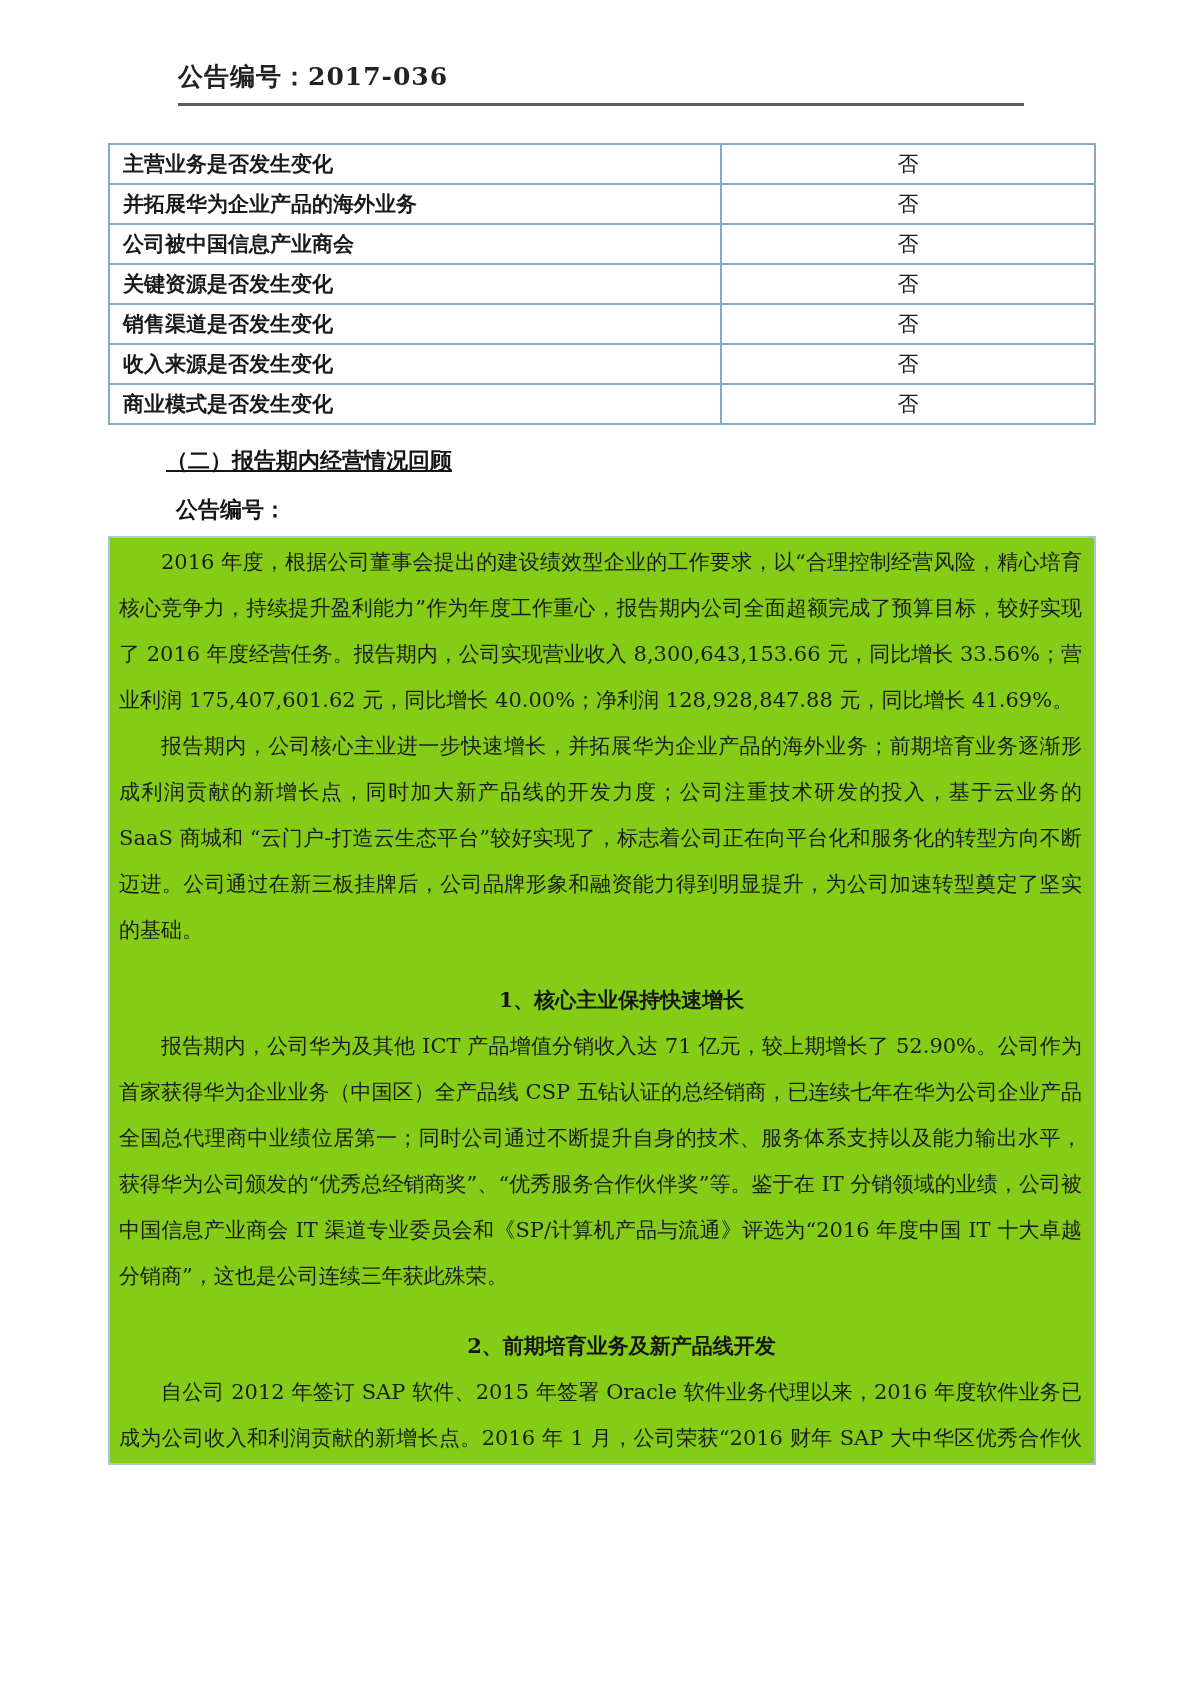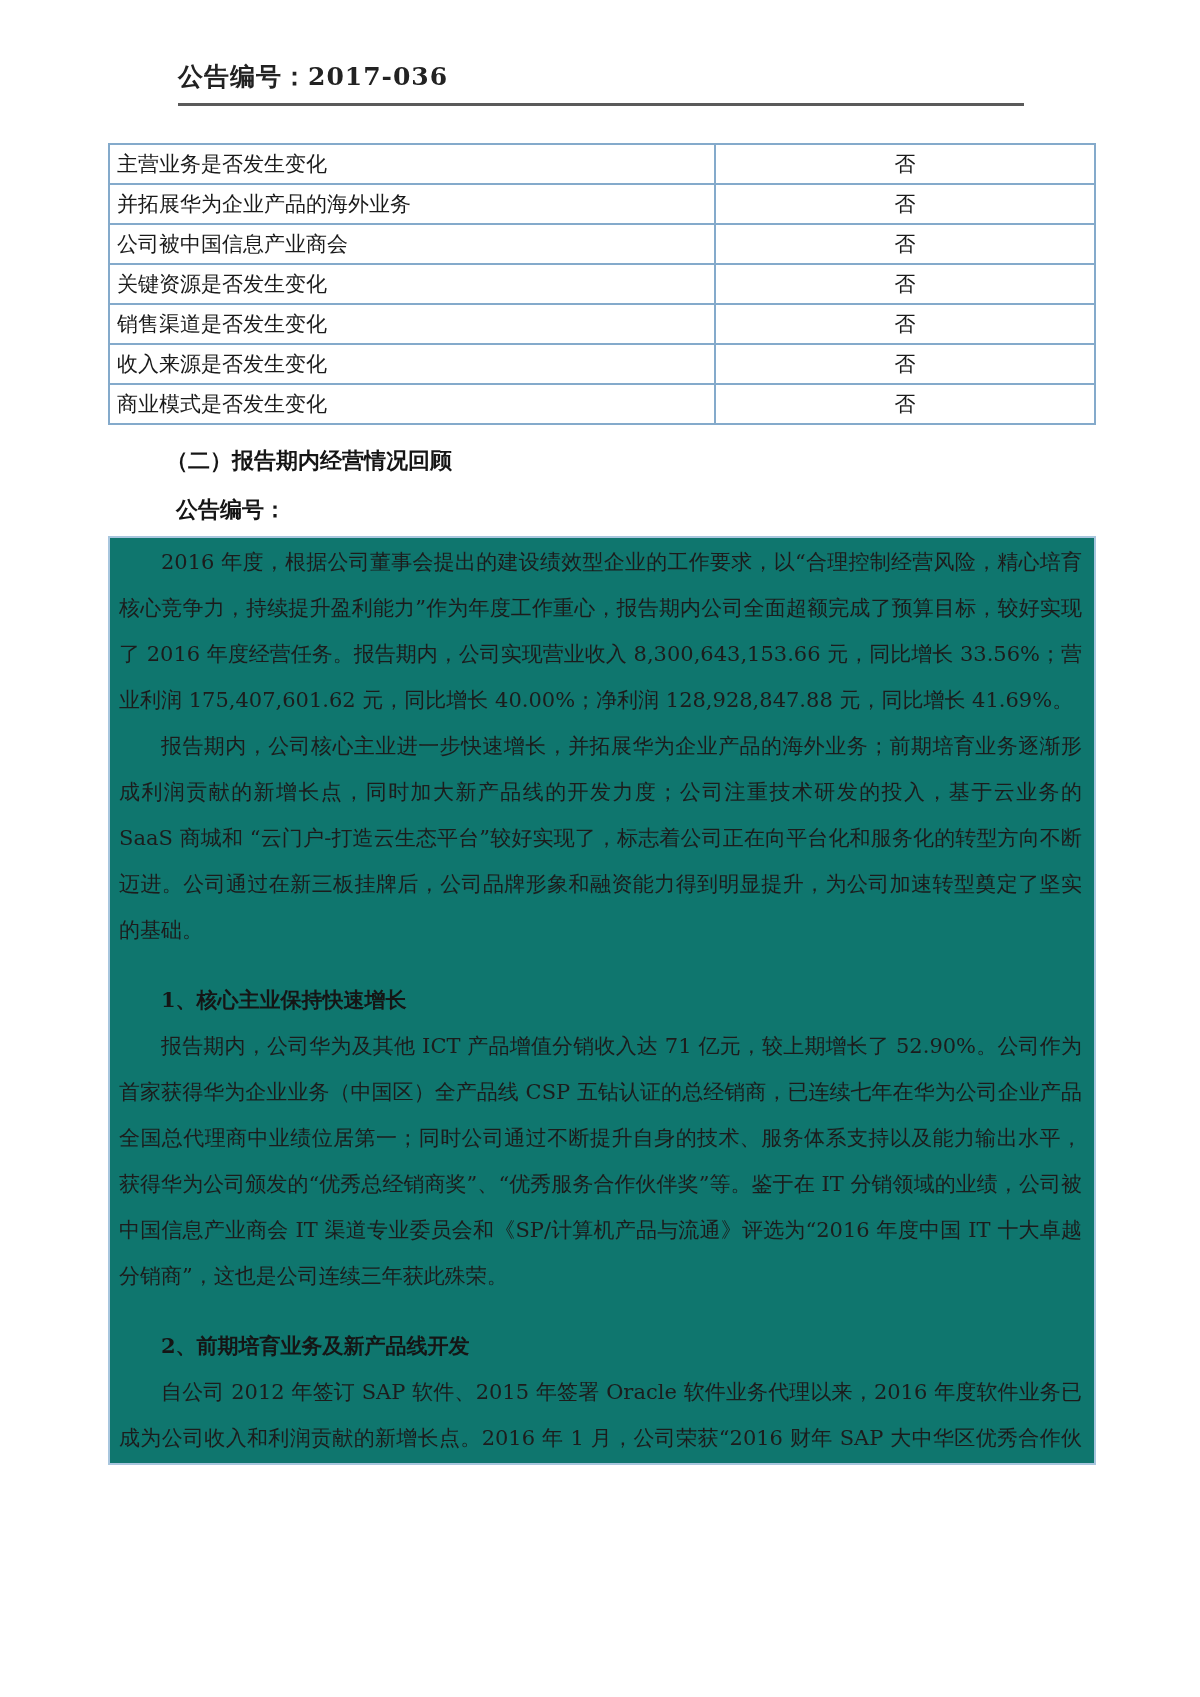--- a/index.html
+++ b/index.html
@@ -43,68 +43,71 @@
   }
   table.change-table td {
     border: 2px solid #84aacb;
     height: 36px;
     font-size: 21px;
     color: #1a1a1a;
     background: #ffffff;
   }
   td.cell-label {
     width: 596px;
-    padding-left: 7px;
+    padding-left: 13px;
+    font-weight: bold;
   }
   td.cell-value {
     text-align: center;
   }
   .section-heading {
     position: absolute;
     left: 166px;
     top: 446px;
     font-size: 22px;
     font-weight: bold;
     color: #151515;
+    text-decoration: underline;
   }
   .sub-heading {
     position: absolute;
     left: 176px;
     top: 495px;
     font-size: 22px;
     font-weight: bold;
     color: #151515;
   }
   .review-box {
     position: absolute;
     left: 108px;
     top: 536px;
     width: 988px;
     height: 929px;
     box-sizing: border-box;
     border: 2px solid #a8c6de;
     padding: 1px 12px 0 9px;
-    background: #0f766e;
+    background: #84cc16;
     overflow: hidden;
   }
   .review-box p {
     margin: 0;
     font-size: 21px;
     line-height: 46px;
     text-indent: 42px;
     text-align: justify;
     color: #1c1c1c;
   }
   .review-box h3 {
     margin: 24px 0 0 0;
     padding-left: 42px;
     font-size: 21px;
     font-weight: bold;
     line-height: 46px;
     color: #151515;
+    text-align: center;
   }
 </style>
 </head>
 <body>
 
 <div class="doc-header">公告编号：2017-036</div>
 
 <div class="header-rule"></div>
 
 <table class="change-table">

